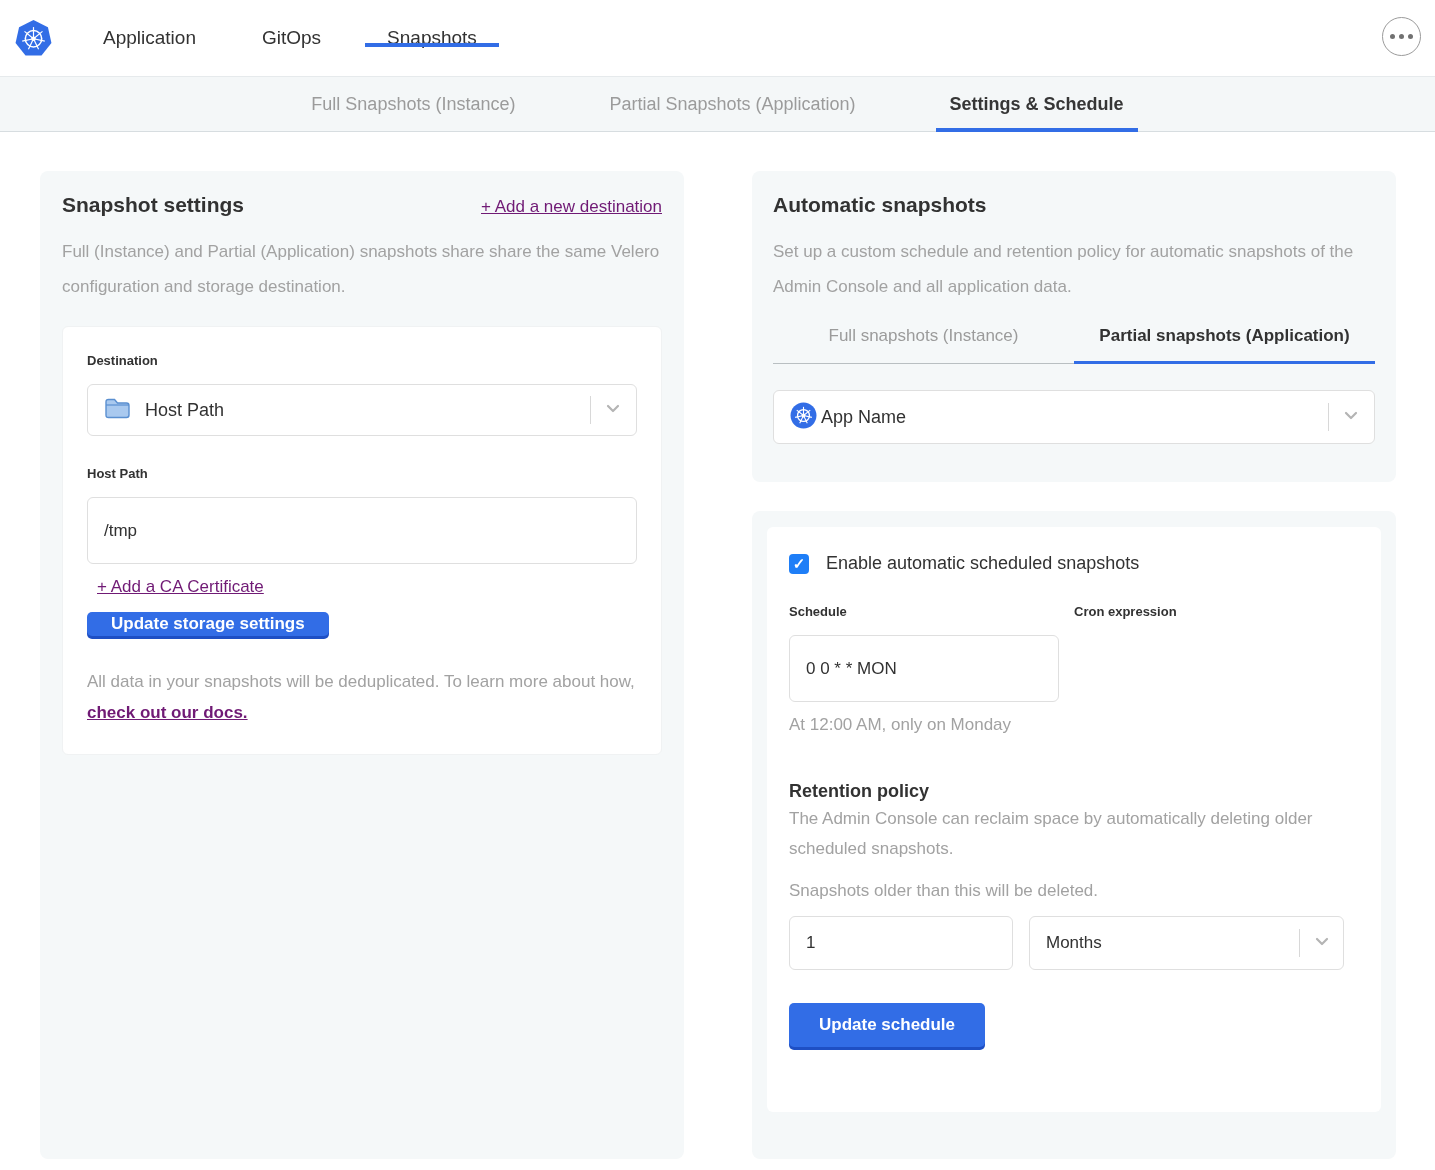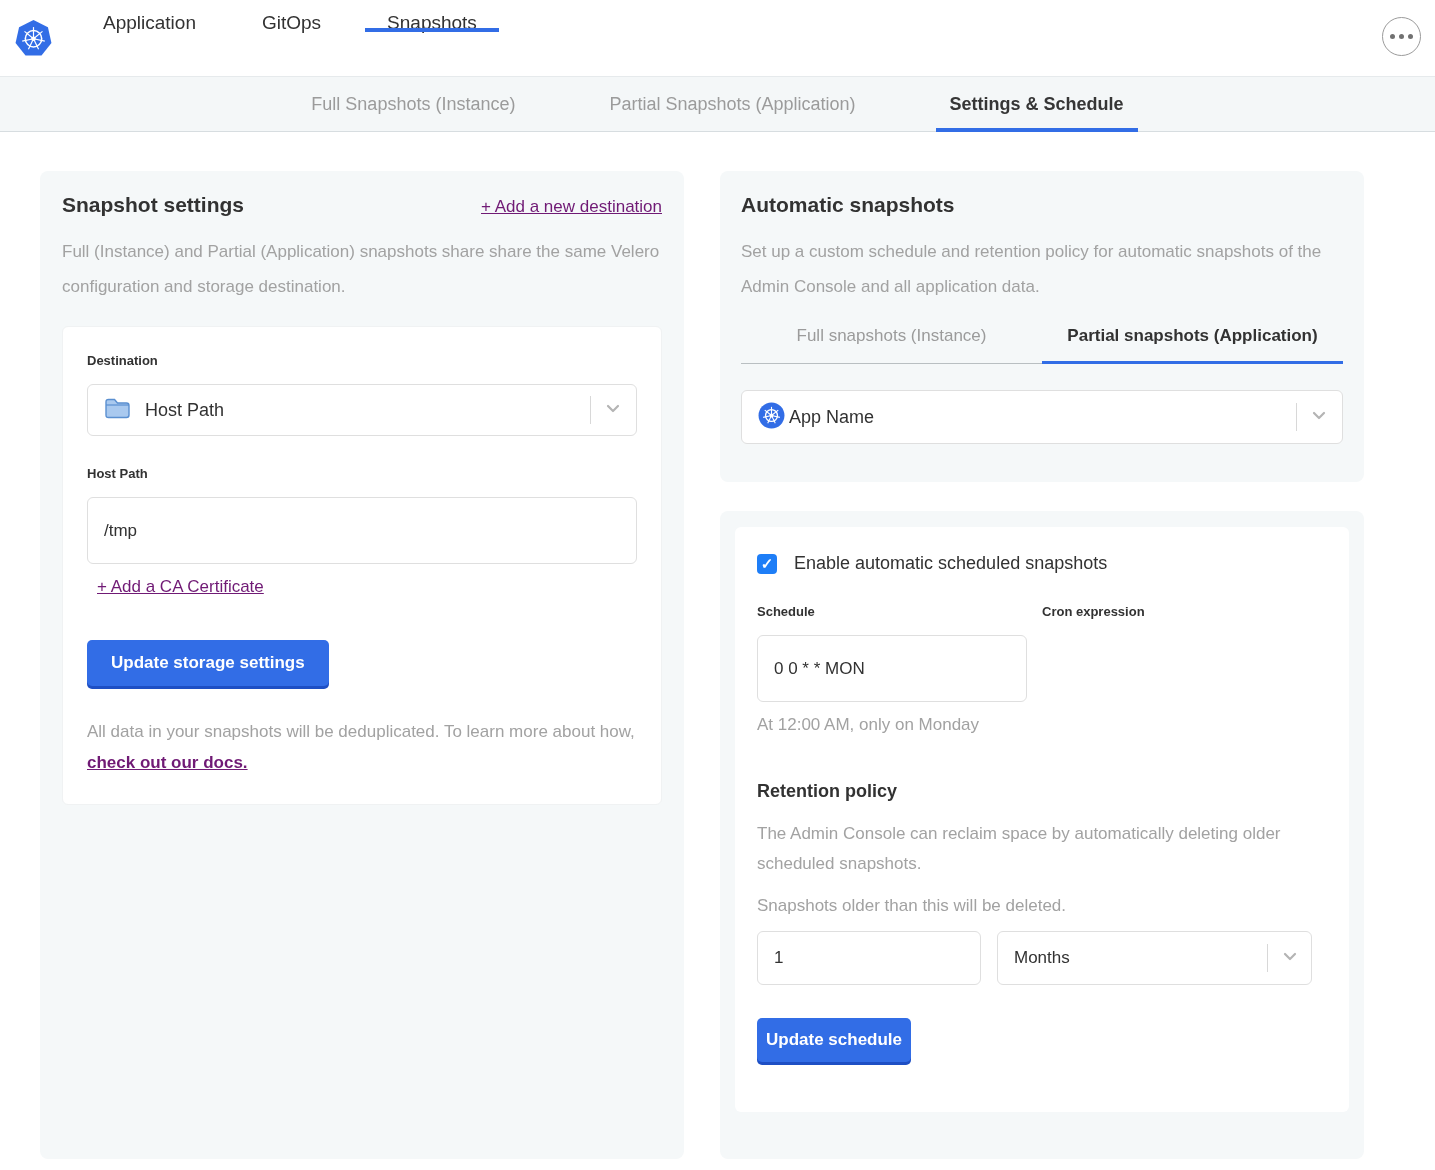--- a/index.html
+++ b/index.html
@@ -2,41 +2,41 @@
 <html><head>
 <meta charset="utf-8">
 <style>
   * { margin:0; padding:0; box-sizing:border-box; }
   html,body { width:1435px; height:1170px; background:#fff;
     font-family:"Liberation Sans", sans-serif; color:#323232; overflow:hidden; }
 
   
   .topnav { height:76px; display:flex; align-items:stretch; position:relative; background:#fff; }
   .logo-wrap { display:flex; align-items:center; padding:0 28px 0 14px; }
-  .nav-items { display:flex; align-items:flex-start; gap:22px;margin-top:12px; }
+  .nav-items { display:flex; align-items:center; gap:22px; }
   .nav-item { display:flex; align-items:center; padding:0 22px; font-size:19px; color:#323232;
     position:relative; cursor:pointer; }
   .nav-item.active::after { content:""; position:absolute; left:0; right:0; bottom:2px;
     height:4px; background:#326de6; }
   .overflow-btn { position:absolute; right:14px; top:17px; width:39px; height:39px;
     border:1px solid #9b9b9b; border-radius:50%; background:#fff; display:flex;
     align-items:center; justify-content:center; gap:4px; cursor:pointer; }
   .overflow-btn i { width:5px; height:5px; border-radius:50%; background:#717171; }
 
   
   .subnav { height:56px; background:#f4f7f8; border-top:1px solid #e6eaec;
     border-bottom:1px solid #d7dde0; display:flex; justify-content:center; gap:66px; }
   .subtab { display:flex; align-items:center; padding:0 14px; font-size:18px; color:#9b9b9b;
     position:relative; cursor:pointer; }
   .subtab.active { color:#363636; font-weight:600; }
   .subtab.active::after { content:""; position:absolute; left:0; right:0; bottom:-1px;
     height:4px; background:#326de6; }
 
   
-  .main { display:flex; padding:39px 0 0 40px; gap:36px; }
+  .main { display:flex; padding:39px 0 0 40px; gap:68px; }
   .col { width:644px; }
   .card { background:#f5f8f9; border-radius:8px; }
   .card-pad { padding:22px; }
   .card-title { font-size:21px; font-weight:bold; color:#323232; }
   .card-desc { margin-top:17px; font-size:17px; line-height:35px; color:#a2a2a2; }
   a.link { color:#701a75; font-size:17px; text-decoration:underline; cursor:pointer; }
 
   
   .left-card { height:988px; }
   .left-head { display:flex; justify-content:space-between; align-items:baseline; }
@@ -44,22 +44,22 @@
     margin-top:22px; padding:26px 24px; }
   .field-label { font-size:13px; font-weight:bold; color:#323232; }
   .selectbox { margin-top:16px; height:52px; border:1px solid #dfdfdf; border-radius:6px;
     background:#fff; display:flex; align-items:center; padding:0 14px 0 16px; cursor:pointer; }
   .selectbox .sel-text { font-size:18px; color:#323232; margin-left:14px; flex:1; }
   .sel-divider { width:1px; height:28px; background:#d8d8d8; margin-right:13px; }
   .textinput { width:100%; height:67px; border:1px solid #dfdfdf; border-radius:6px;
     padding:0 16px; font-size:17px; color:#323232; font-family:"Liberation Sans",sans-serif;
     background:#fff; }
   .ca-link { display:inline-block; margin:13px 0 0 10px; }
-  .btn { display:inline-block; margin-top:43px; background:#326de6; color:#fff;
-    font-size:17px; font-weight:bold; border:none; border-radius:5px; padding:13px 24px;
+  .btn { display:inline-block; margin-top:15px; background:#326de6; color:#fff;
+    font-size:17px; font-weight:bold; border:none; border-radius:5px; padding:2px 24px;
     box-shadow:0 3px 0 #1e4fc4; cursor:pointer; font-family:"Liberation Sans",sans-serif; }
   .foot-note { margin-top:30px; font-size:17px; line-height:31px; color:#a2a2a2; }
   .foot-note a { font-weight:bold; }
 
   
   .right-top { height:311px; padding:22px 21px; margin-bottom:29px; }
   .inner-tabs { display:flex; margin-top:22px; }
   .inner-tab { width:50%; text-align:center; padding-bottom:15px; font-size:17px;
     color:#9b9b9b; border-bottom:1px solid #b9bfc2; cursor:pointer; }
   .inner-tab.active { color:#323232; font-weight:bold; border-bottom:3px solid #326de6; }
@@ -76,26 +76,26 @@
   .checkbox::after { content:"✓"; color:#fff; font-size:15px; font-weight:bold; }
   .check-label { font-size:18px; color:#323232; }
   .sched-grid { display:grid; grid-template-columns:270px 270px; column-gap:15px;
     margin-top:30px; }
   .sched-grid .field-label { margin-bottom:16px; }
   .sm-select { height:53px; border:1px solid #dfdfdf; border-radius:6px; background:#fff;
     display:flex; align-items:center; padding:0 12px 0 16px; cursor:pointer; }
   .sm-select .sel-text { font-size:17px; color:#323232; flex:1; }
   .cron-human { margin-top:13px; font-size:17px; color:#a2a2a2; }
   .retention-title { margin-top:46px; font-size:18px; font-weight:bold; }
-  .retention-desc { margin-top:17px; font-size:17px; line-height:30px; color:#a2a2a2; }
+  .retention-desc { margin-top:2px; font-size:17px; line-height:30px; color:#a2a2a2; }
   .retention-hint { margin-top:17px; font-size:17px; color:#a2a2a2; }
   .ret-grid { display:grid; grid-template-columns:224px 315px; column-gap:16px; margin-top:15px; }
   .ret-input { height:54px; }
   .ret-grid .sm-select { height:54px; }
-  .btn-schedule { margin-top:33px; padding:12px 9px; }
+  .btn-schedule { margin-top:33px; padding:12px 30px; }
 </style>
 </head>
 <body>
 
 <header class="topnav">
   <div class="logo-wrap">
     <svg width="39" height="42" viewBox="0 0 100 100">
       <polygon points="50,4 87,22.5 96,63 70.5,95 29.5,95 4,63 13,22.5" fill="#326de6"></polygon>
       <circle cx="50" cy="52" r="21" fill="none" stroke="#fff" stroke-width="4"></circle>
       <g stroke="#fff" stroke-width="3">

